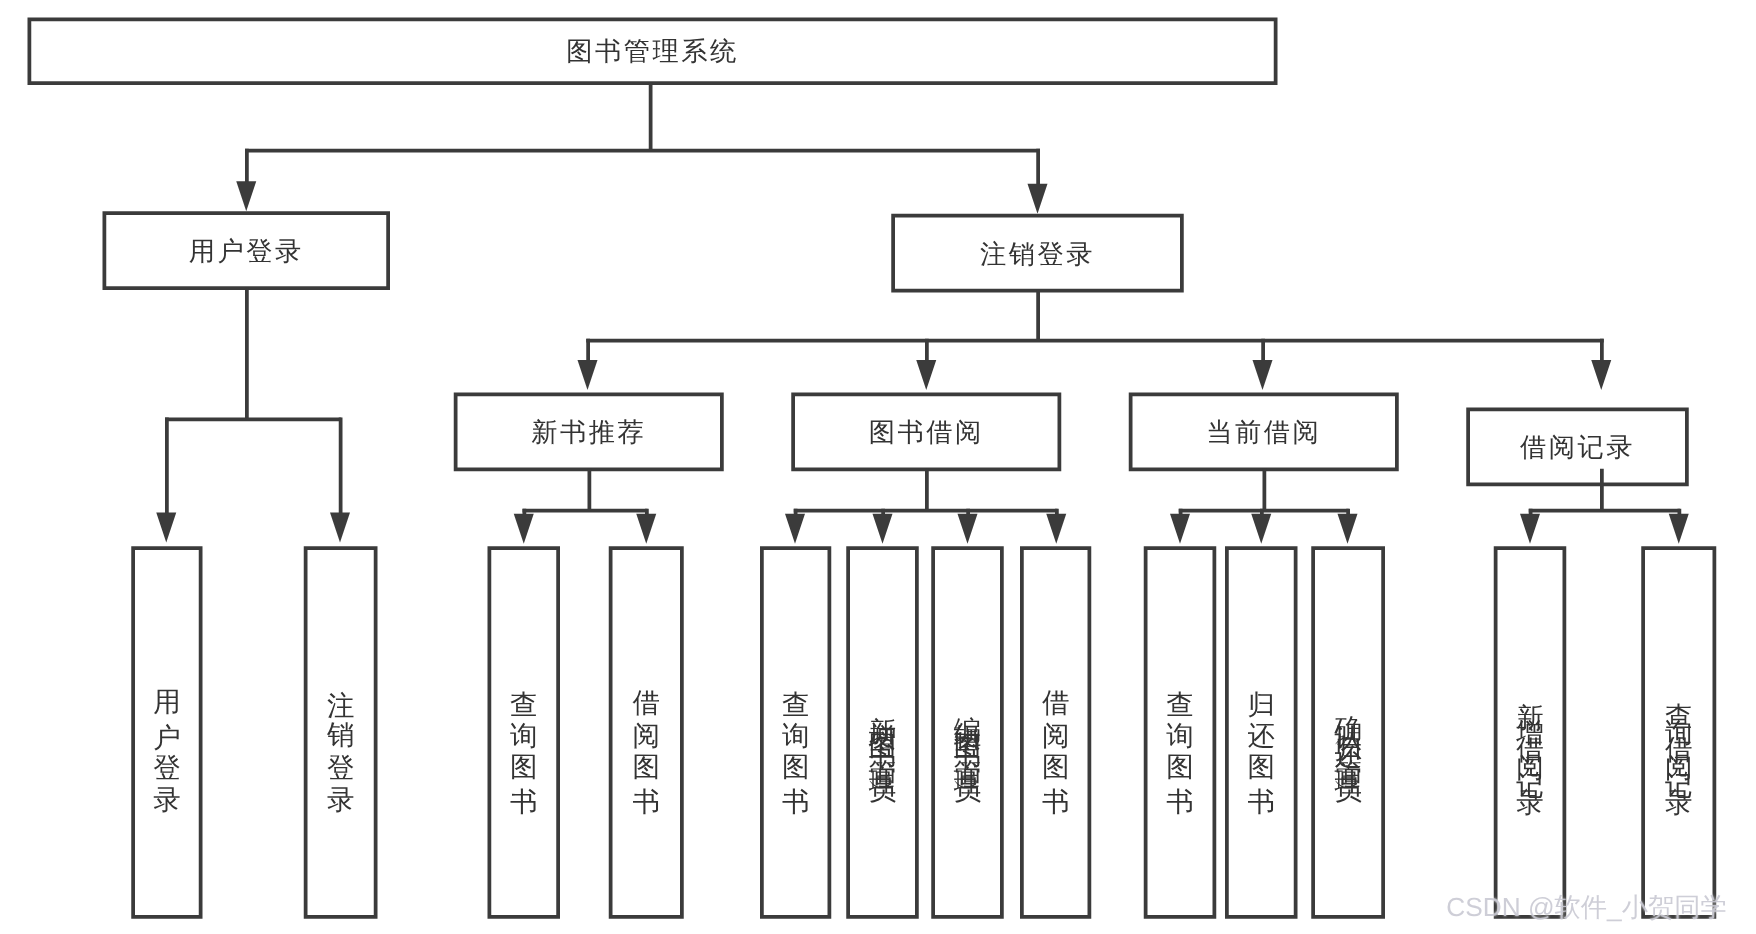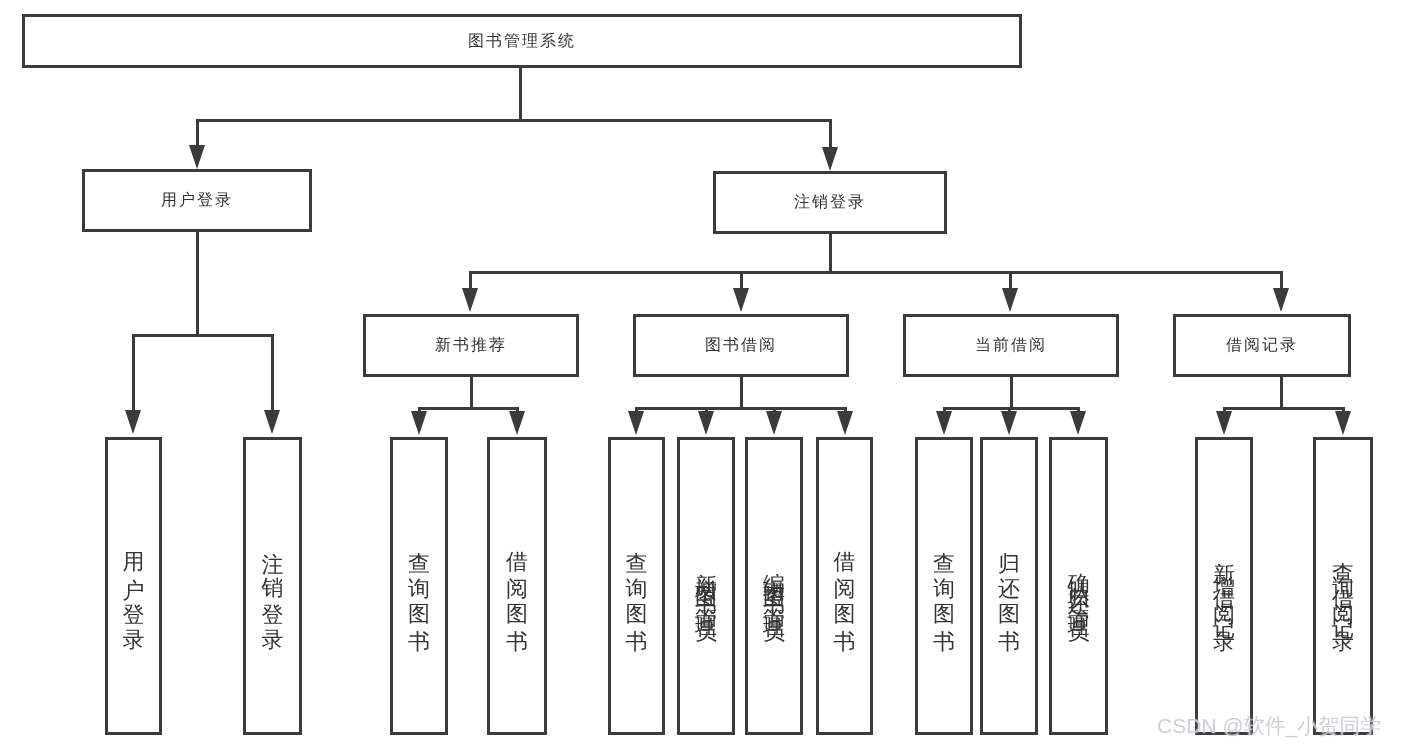--- a/index.html
+++ b/index.html
@@ -2,21 +2,21 @@
 <html><head>
 <meta charset="utf-8">
 <style>
   html,body{margin:0;padding:0;background:#ffffff;}
   body{font-family:"Liberation Sans","DejaVu Sans",sans-serif;}
   .stage{position:relative;width:1405px;height:747px;background:#ffffff;overflow:hidden;}
 
   
   .box{position:absolute;box-sizing:border-box;border:3px solid #3b3b3b;background:#ffffff;
        display:flex;align-items:center;justify-content:center;color:#333333;}
-  .hbox .lbl{font-size:16px;letter-spacing:2px;color:#333333;}
+  .hbox .lbl{font-size:21px;letter-spacing:2px;color:#333333;}
   .leaf{top:437px;height:298px;}
   .vlabel{writing-mode:vertical-rl;text-orientation:mixed;font-size:22px;color:#333333;
           letter-spacing:26px;line-height:1;}
   .vlabel.vs-mid{letter-spacing:14px;}
   .vlabel.vs-tight{letter-spacing:7px;}
 
   
   .vline,.hline{position:absolute;background:#3b3b3b;}
   .vline{width:3px;}
   .hline{height:3px;}
@@ -72,21 +72,21 @@
 
   <div class="box hbox" style="left:363px;top:314px;width:216px;height:63px">
     <span class="lbl">新书推荐</span>
   </div>
   <div class="box hbox" style="left:903px;top:314px;width:216px;height:63px">
     <span class="lbl">当前借阅</span>
   </div>
   <div class="box hbox" style="left:633px;top:314px;width:216px;height:63px">
     <span class="lbl">图书借阅</span>
   </div>
-  <div class="box hbox" style="left:1173px;top:314px;width:178px;height:63px">
+  <div class="box hbox" style="left:1173px;top:326px;width:178px;height:63px">
     <span class="lbl">借阅记录</span>
   </div>
 
   <div class="vline" style="left:470px;top:375px;height:34px"></div>
   <div class="hline" style="left:418px;top:407px;width:100px"></div>
   <div class="vline" style="left:418px;top:407px;height:8px"></div>
   <div class="arrow" style="left:411px;top:411px"></div>
   <div class="vline" style="left:516px;top:407px;height:8px"></div>
   <div class="arrow" style="left:509px;top:411px"></div>
 

